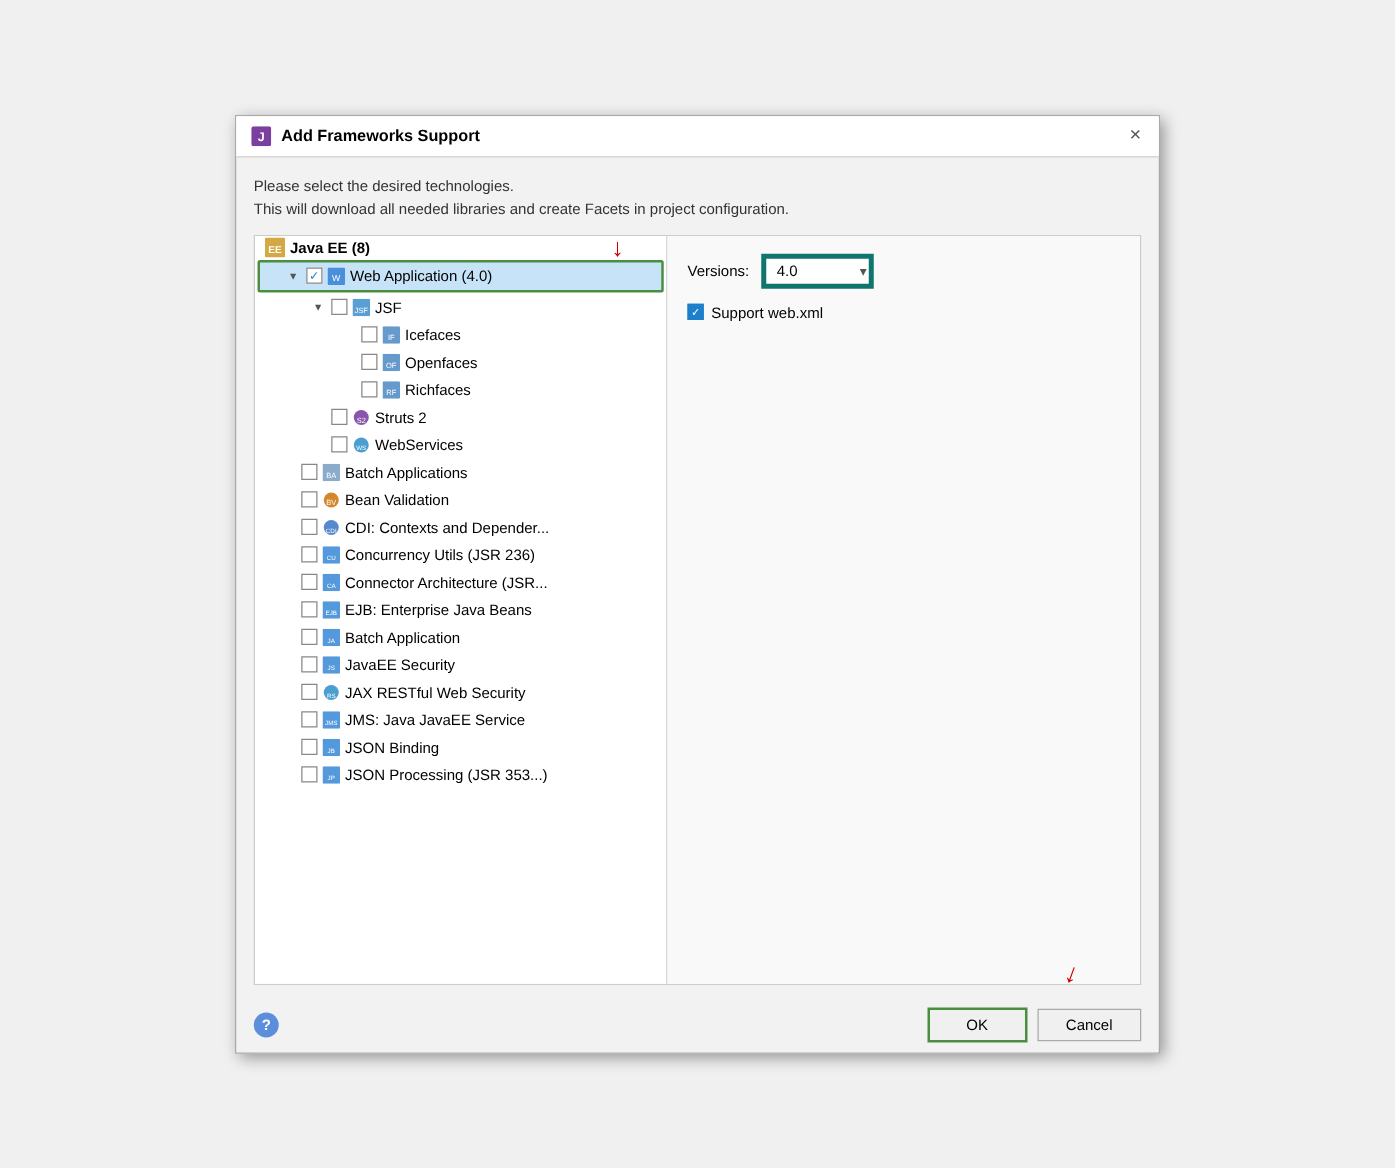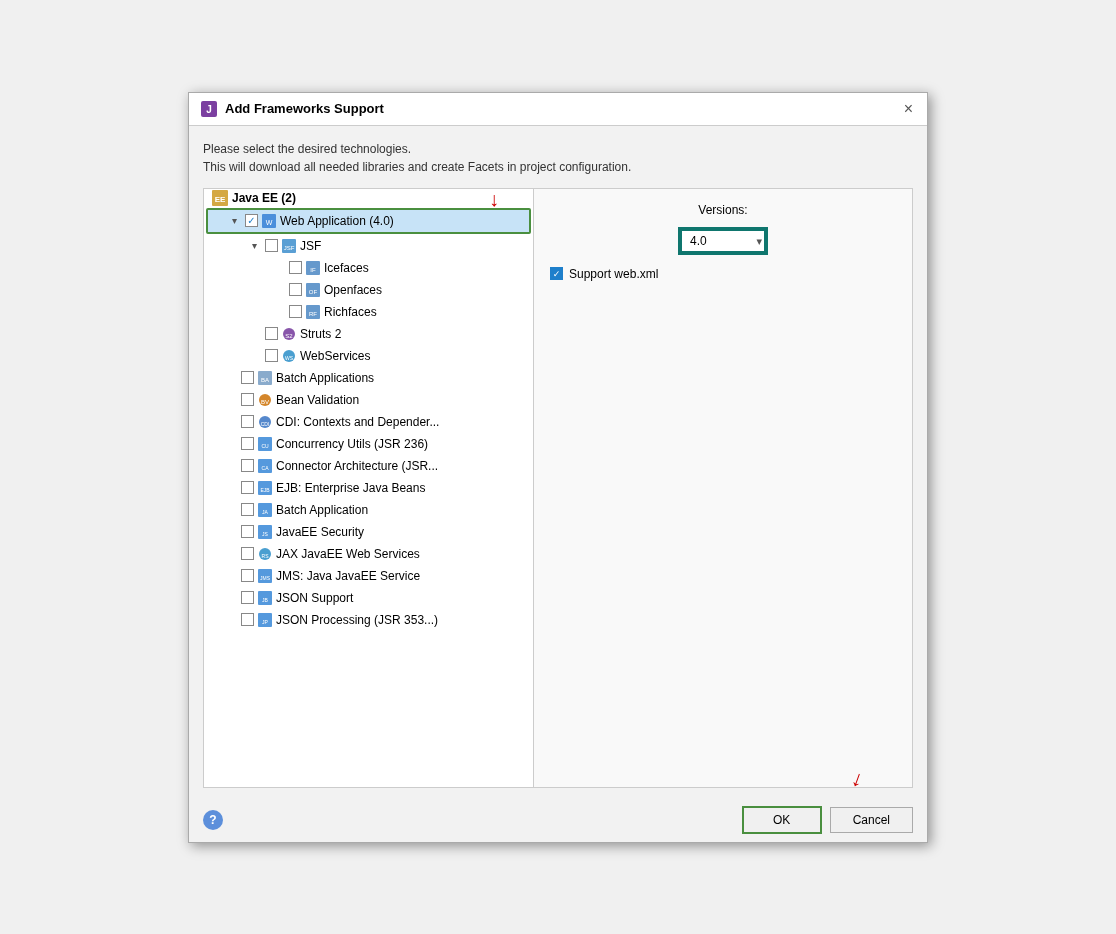--- a/index.html
+++ b/index.html
@@ -139,21 +139,20 @@
     }
     .item-label {
       font-size: 12px;
     }
     
     .versions-row {
       display: flex;
       align-items: center;
       gap: 10px;
       margin-bottom: 12px;
-      flex-direction: column;
     }
     .versions-label {
       font-size: 12px;
     }
     .version-select {
       padding: 3px 22px 3px 8px;
       font-size: 12px;
       border: 4px solid #0f766e;
       background: #fff;
       appearance: none;
@@ -275,21 +274,21 @@
 
     <div class="content-area">
 
       <div class="left-panel">
 
         <div class="category-header">
           <svg width="16" height="16" viewBox="0 0 16 16">
             <rect width="16" height="16" rx="1" fill="#d4a843"></rect>
             <text x="8" y="12" text-anchor="middle" fill="white" font-size="8" font-weight="bold">EE</text>
           </svg>
-          <span>Java EE (2)</span>
+          <span>Java EE (8)</span>
         </div>
 
         <div class="tree-item indented-1 selected relative-wrap" style="position:relative;">
 
           <span style="position:absolute;top:-22px;right:30px;color:#cc0000;font-size:20px;pointer-events:none;">↓</span>
           <span class="chevron">▾</span>
           <div class="checkbox checked">✓</div>
           <span class="item-icon">
             <svg width="14" height="14" viewBox="0 0 14 14">
                 <rect width="14" height="14" rx="1" fill="#4a8fdb"></rect>
@@ -470,21 +469,21 @@
 
         <div class="tree-item indented-1">
           <span class="chevron" style="visibility:hidden">▾</span>
           <div class="checkbox"></div>
           <span class="item-icon">
             <svg width="14" height="14" viewBox="0 0 14 14">
                 <circle cx="7" cy="7" r="6" fill="#4a9fd0"></circle>
                 <text x="7" y="11" text-anchor="middle" fill="white" font-size="5">RS</text>
               </svg>
           </span>
-          <span class="item-label">JAX JavaEE Web Services</span>
+          <span class="item-label">JAX RESTful Web Security</span>
         </div>
 
         <div class="tree-item indented-1">
           <span class="chevron" style="visibility:hidden">▾</span>
           <div class="checkbox"></div>
           <span class="item-icon">
             <svg width="14" height="14" viewBox="0 0 14 14">
                 <rect width="14" height="14" rx="1" fill="#5599dd"></rect>
                 <text x="7" y="11" text-anchor="middle" fill="white" font-size="5">JMS</text>
               </svg>
@@ -494,21 +493,21 @@
 
         <div class="tree-item indented-1">
           <span class="chevron" style="visibility:hidden">▾</span>
           <div class="checkbox"></div>
           <span class="item-icon">
             <svg width="14" height="14" viewBox="0 0 14 14">
                 <rect width="14" height="14" rx="1" fill="#5599dd"></rect>
                 <text x="7" y="11" text-anchor="middle" fill="white" font-size="5">JB</text>
               </svg>
           </span>
-          <span class="item-label">JSON Support</span>
+          <span class="item-label">JSON Binding</span>
         </div>
 
         <div class="tree-item indented-1">
           <span class="chevron" style="visibility:hidden">▾</span>
           <div class="checkbox"></div>
           <span class="item-icon">
             <svg width="14" height="14" viewBox="0 0 14 14">
                 <rect width="14" height="14" rx="1" fill="#5599dd"></rect>
                 <text x="7" y="11" text-anchor="middle" fill="white" font-size="5">JP</text>
               </svg>

